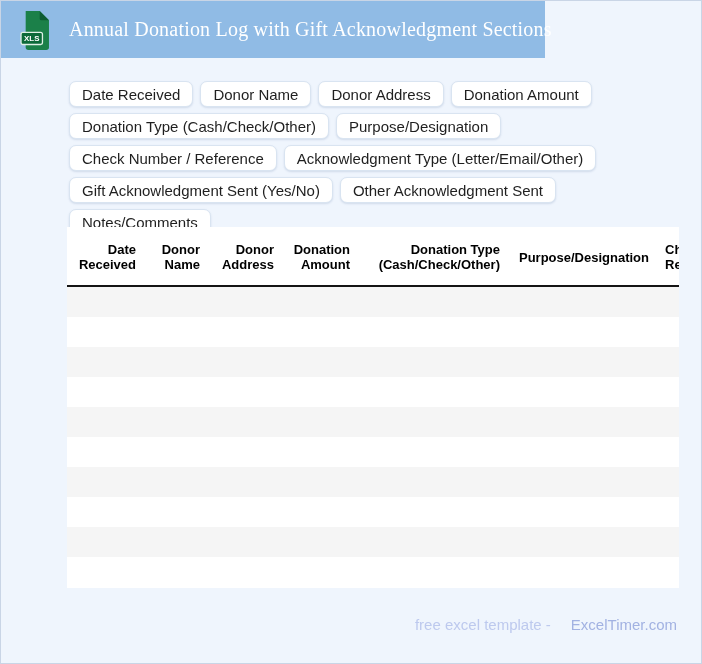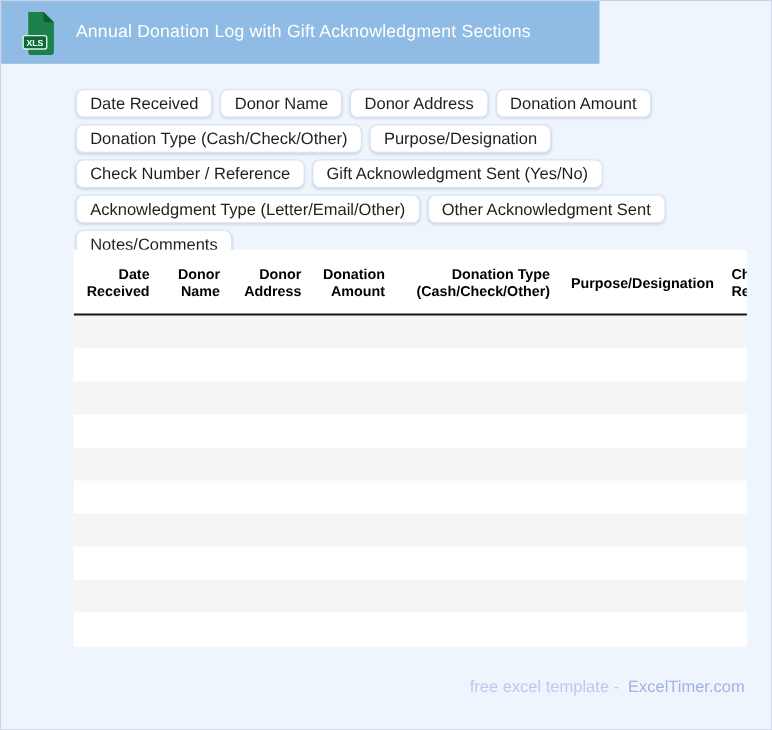--- a/index.html
+++ b/index.html
@@ -31,24 +31,25 @@
     left: 19px; top: 9px;
     width: 30px; height: 41px;
   }
   .title-text {
     position: absolute;
     left: 68px;
     top: 0; height: 57px;
     display: flex;
     align-items: center;
     color: #ffffff;
-    font-size: 16px;
+    font-size: 20px;
     font-weight: 400;
     letter-spacing: 0.2px;
     white-space: nowrap;
+    font-family: Liberation Serif, serif;
   }
 
   
   .chip-list {
     position: absolute;
     left: 68px; top: 80px;
     width: 628px;
     display: flex;
     flex-wrap: wrap;
     column-gap: 7px;
@@ -106,21 +107,21 @@
   .trow:nth-child(even) { background: #ffffff; }
 
   
   .footer {
     position: absolute;
     right: 24px;
     top: 612px;
     height: 22px;
     display: flex;
     align-items: center;
-    gap: 8px;
+    gap: 20px;
     font-size: 15px;
   }
   .footer-prefix { color: #bdc9ee; font-weight: 400; }
   .footer-brand  { color: #a2b2e2; font-weight: normal; cursor: pointer; }
 </style>
 </head>
 <body>
 
 <div class="canvas">
 
@@ -135,22 +136,22 @@
   </div>
 
   <div class="chip-list">
       <span class="chip">Date Received</span>
       <span class="chip">Donor Name</span>
       <span class="chip">Donor Address</span>
       <span class="chip">Donation Amount</span>
       <span class="chip">Donation Type (Cash/Check/Other)</span>
       <span class="chip">Purpose/Designation</span>
       <span class="chip">Check Number / Reference</span>
+      <span class="chip">Acknowledgment Type (Letter/Email/Other)</span>
       <span class="chip">Gift Acknowledgment Sent (Yes/No)</span>
-      <span class="chip">Acknowledgment Type (Letter/Email/Other)</span>
       <span class="chip">Other Acknowledgment Sent</span>
       <span class="chip">Notes/Comments</span>
     </div>
 
   <div class="table-wrap">
     <div class="thead">
         <div class="th align-right" style="width: 78px;">Date Received</div>
         <div class="th align-right" style="width: 64px;">Donor Name</div>
         <div class="th align-right" style="width: 74px;">Donor Address</div>
         <div class="th align-right" style="width: 76px;">Donation Amount</div>

